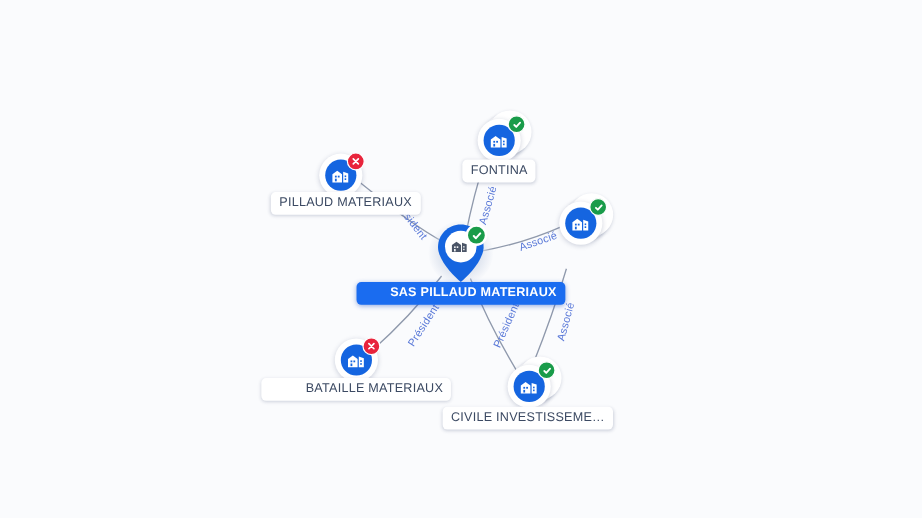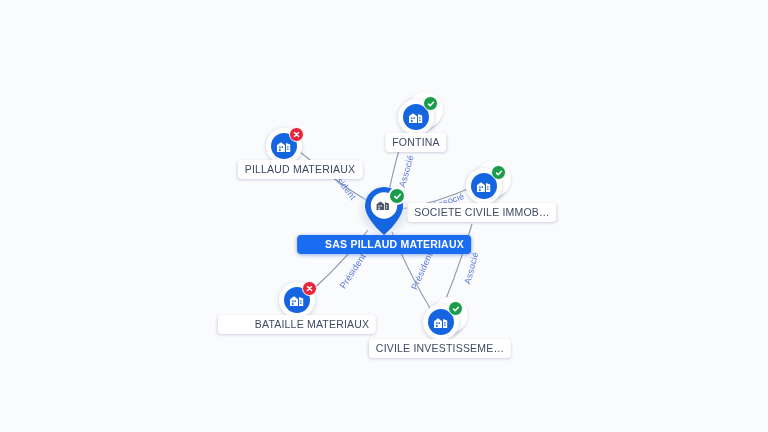--- a/index.html
+++ b/index.html
@@ -123,21 +123,21 @@
           <rect x="11.2" y="10.6" width="1.3" height="1.4" fill="#1565e0"></rect>
         </svg>
       </div>
       <div class="badge ko">
         <svg width="7" height="7" viewBox="0 0 10 10">
           <path d="M2 2 L8 8 M8 2 L2 8" stroke="#fff" stroke-width="2" stroke-linecap="round"></path>
         </svg>
       </div>
     </div>
   </div>
-  <div class="label" style="left:300px;top:160px;">PILLAUD MATERIAUX</div>
+  <div class="label" style="left:288px;top:160px;">PILLAUD MATERIAUX</div>
 
   <div class="node" style="left:416px;top:117px;">
     <div class="node-disc">
       <div class="stack s1"></div>
       <div class="stack s2"></div>
       <div class="inner">
         <svg width="16" height="16" viewBox="0 0 16 16">
           <path d="M1 14V7.2L5 4.3l4 2.9V14z" fill="#ffffff"></path>
           <path d="M10 14V5.1l4.2 1.4V14z" fill="#ffffff"></path>
           <rect x="3.1" y="8.4" width="1.5" height="1.5" fill="#1565e0"></rect>
@@ -171,21 +171,20 @@
           <rect x="11.2" y="10.6" width="1.3" height="1.4" fill="#1565e0"></rect>
         </svg>
       </div>
       <div class="badge ok" style="right:-4px;top:-3px;">
         <svg width="8" height="8" viewBox="0 0 10 10">
           <path d="M2 5.2 L4 7.2 L8 2.8" stroke="#fff" stroke-width="1.9" fill="none" stroke-linecap="round" stroke-linejoin="round"></path>
         </svg>
       </div>
     </div>
   </div>
-  <div class="label" style="left:482px;top:203px;">SOCIETE CIVILE IMMOB…</div>
 
   <div class="node" style="left:441px;top:322px;">
     <div class="node-disc">
       <div class="stack s1"></div>
       <div class="stack s2"></div>
       <div class="inner">
         <svg width="16" height="16" viewBox="0 0 16 16">
           <path d="M1 14V7.2L5 4.3l4 2.9V14z" fill="#ffffff"></path>
           <path d="M10 14V5.1l4.2 1.4V14z" fill="#ffffff"></path>
           <rect x="3.1" y="8.4" width="1.5" height="1.5" fill="#1565e0"></rect>

